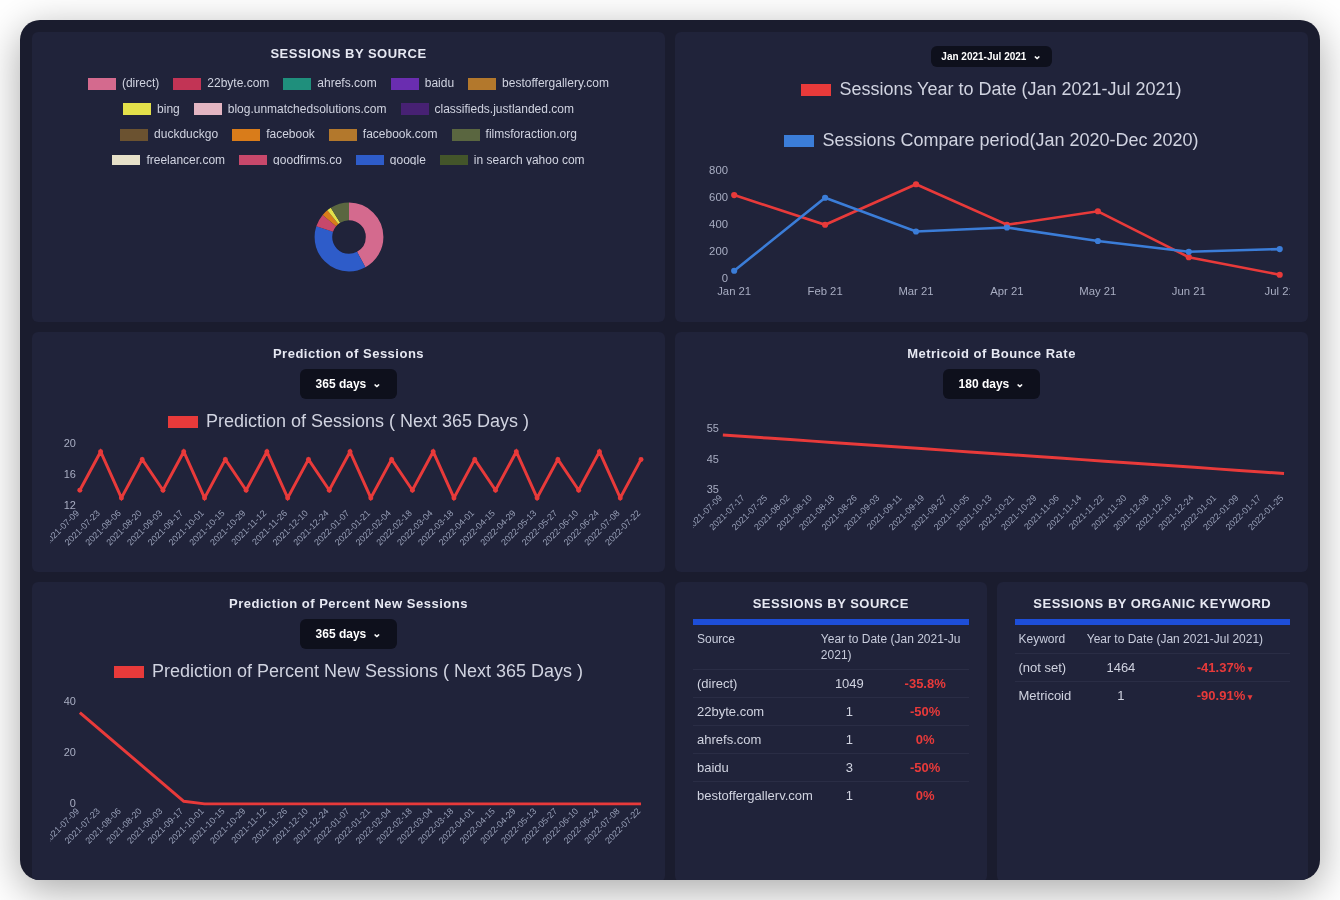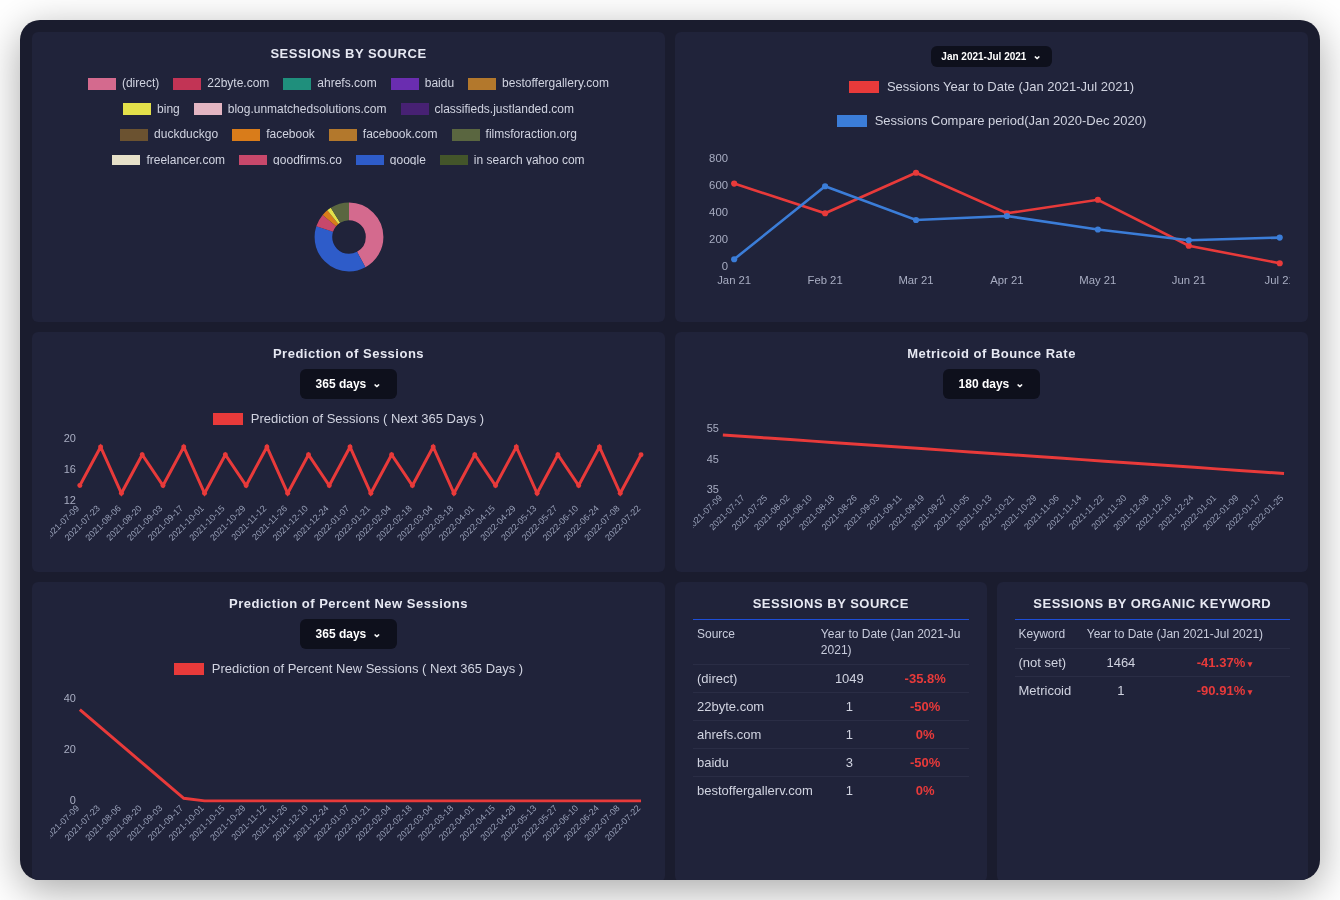--- a/index.html
+++ b/index.html
@@ -6,31 +6,31 @@
 body { background: #fff; font-family: -apple-system, BlinkMacSystemFont, "Segoe UI", Arial, sans-serif; padding: 20px; display: flex; justify-content: center; }
 .dashboard { width: 1300px; height: 860px; background: #1a1c2e; border-radius: 20px; padding: 12px; box-shadow: 0 10px 40px rgba(0,0,0,0.35); display: grid; grid-template-columns: 1fr 1fr; grid-template-rows: 290px 240px 300px; gap: 10px; color: #d0d3e0; overflow: hidden; }
 .card { background: #20233a; border-radius: 6px; padding: 14px 18px; display: flex; flex-direction: column; position: relative; overflow: hidden; }
 .card-title { text-align: center; font-weight: 700; font-size: 13px; letter-spacing: 0.5px; color: #e6e8f2; margin-bottom: 8px; }
 .drop { background: #0e101c; border: none; color: #fff; padding: 8px 16px; border-radius: 6px; font-size: 12px; display: inline-flex; align-items: center; gap: 6px; margin: 0 auto 12px; cursor: pointer; font-weight: 600; }
 .drop-sm { font-size: 10px; padding: 4px 10px; }
 .chev::after { content: "⌄"; font-size: 11px; position: relative; top: -1px; }
 .legend-multi { display: flex; flex-wrap: wrap; gap: 4px 14px; justify-content: center; font-size: 12px; padding: 4px 20px; line-height: 1.8; max-height: 96px; overflow: hidden; }
 .lg { display: inline-flex; align-items: center; gap: 6px; white-space: nowrap; }
 .sw { width: 28px; height: 12px; display: inline-block; }
-.legend-line { display: flex; gap: 19px; justify-content: center; font-size: 13px; margin-bottom: 6px; flex-wrap: wrap; }
+.legend-line { display: flex; gap: 30px; justify-content: center; font-size: 18px; margin-bottom: 6px; flex-wrap: wrap; }
 .li { display: flex; align-items: center; gap: 8px; }
 .lsw { width: 30px; height: 12px; }
 .plot { flex: 1; position: relative; }
 svg { width: 100%; height: 100%; }
 .axis-text { font-size: 11px; fill: #a8adc2; }
 .rot { font-size: 9px; fill: #98a0b8; }
 .row3-left { grid-column: 1; }
 .row3-right { grid-column: 2; display: grid; grid-template-columns: 1fr 1fr; gap: 10px; }
 table { width: 100%; border-collapse: collapse; font-size: 13px; }
-th { text-align: left; font-weight: 400; color: #c8ccdc; padding: 6px 4px; border-top: 1px solid #1d4ed8; font-size: 12px; vertical-align: top; line-height: 1.35; }
+th { text-align: left; font-weight: 400; color: #c8ccdc; padding: 6px 4px; border-top: 6px solid #1d4ed8; font-size: 12px; vertical-align: top; line-height: 1.35; }
 td { padding: 6px 4px; border-top: 1px solid #2a2d45; font-size: 13px; }
 td.num { text-align: center; }
 .neg { color: #e83a3a; font-weight: 600; }
 .pos { color: #1dd65f; font-weight: 600; }
 .tup::after { content: " ▴"; font-size: 9px; }
 .tdn::after { content: " ▾"; font-size: 9px; }
 .tbl-wrap { overflow: hidden; flex: 1; }
 .donut-wrap { display: flex; justify-content: center; align-items: center; flex: 1; }
 </style>
 </head>

